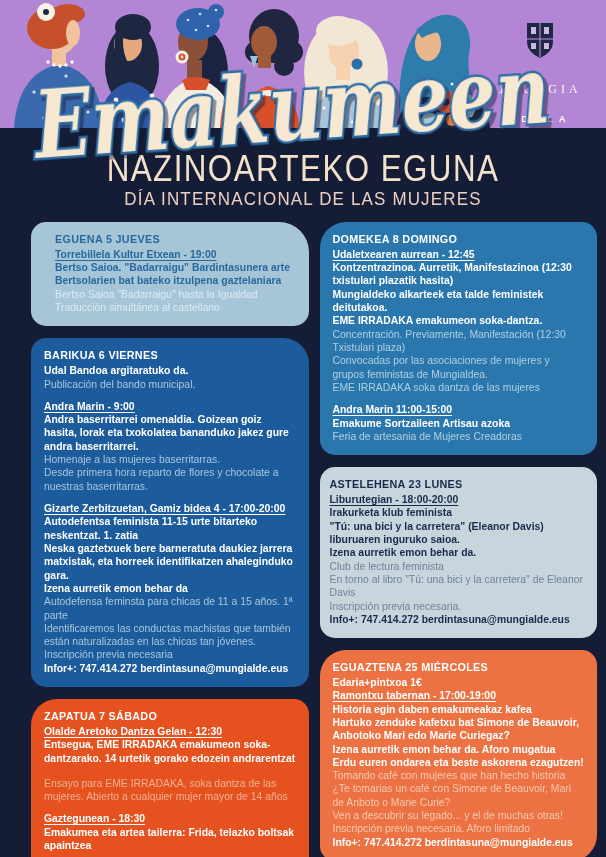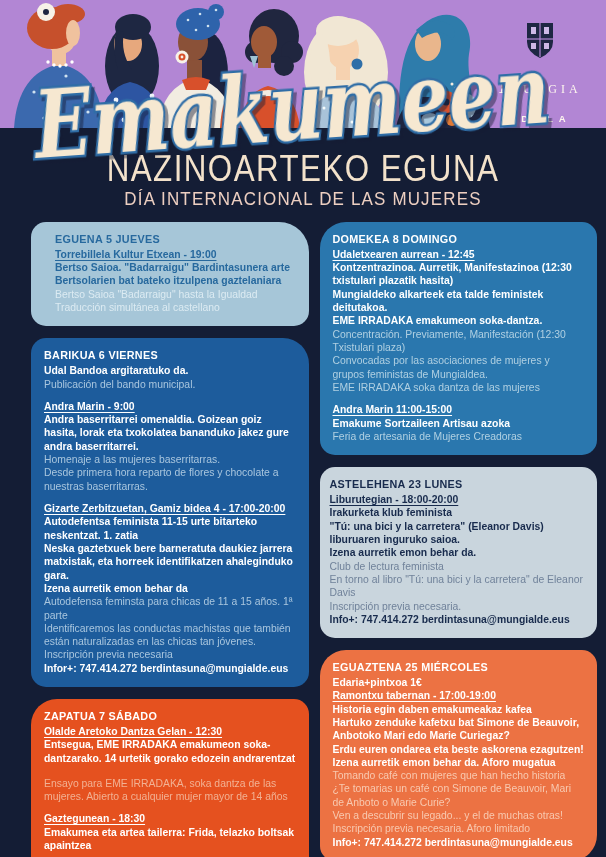--- a/index.html
+++ b/index.html
@@ -275,22 +275,22 @@
           <p class="info">Info+: 747.414.272 berdintasuna@mungialde.eus</p>
         </div>
       </section>
       <section class="card lightorange">
         <h3 class="card-title">EGUAZTENA 25 MIÉRCOLES</h3>
         <div class="sec">
           <p class="eu pre">Edaria+pintxoa 1€</p>
           <p class="heading">Ramontxu tabernan - 17:00-19:00</p>
           <p class="eu">Historia egin daben emakumeakaz kafea</p>
           <p class="eu">Hartuko zenduke kafetxu bat Simone de Beauvoir, Anbotoko Mari edo Marie Curiegaz?</p>
+          <p class="eu">Izena aurretik emon behar da. Aforo mugatua</p>
           <p class="eu">Erdu euren ondarea eta beste askorena ezagutzen!</p>
-          <p class="eu">Izena aurretik emon behar da. Aforo mugatua</p>
           <p class="es">Tomando café con mujeres que han hecho historia</p>
           <p class="es">¿Te tomarias un café con Simone de Beauvoir, Mari de Anboto o Marie Curie?</p>
           <p class="es">Ven a descubrir su legado... y el de muchas otras!</p>
           <p class="es">Inscripción previa necesaria. Aforo limitado</p>
           <p class="info">Info+: 747.414.272 berdintasuna@mungialde.eus</p>
         </div>
       </section>
     </div>
 </div>
 

